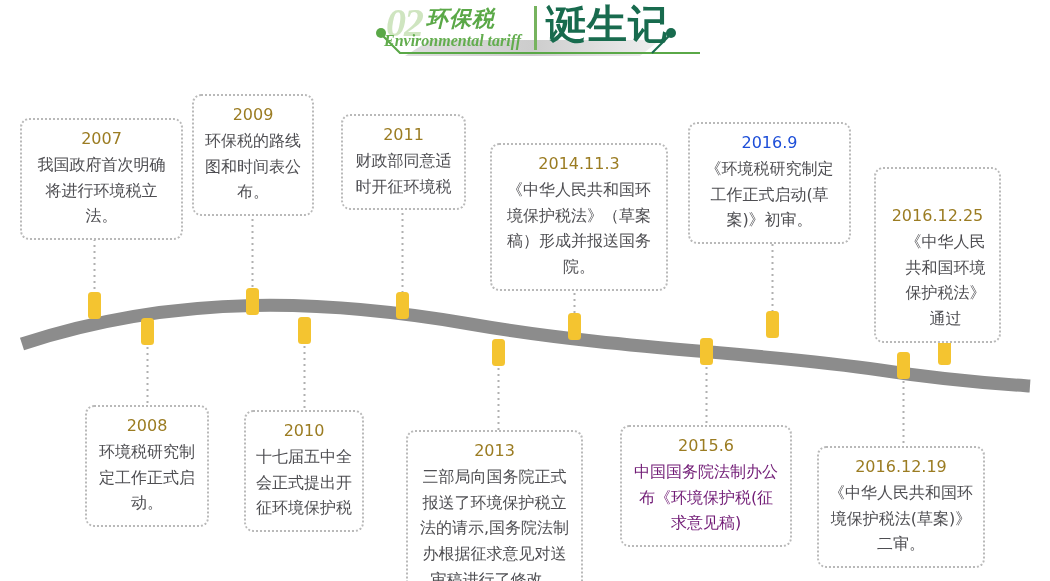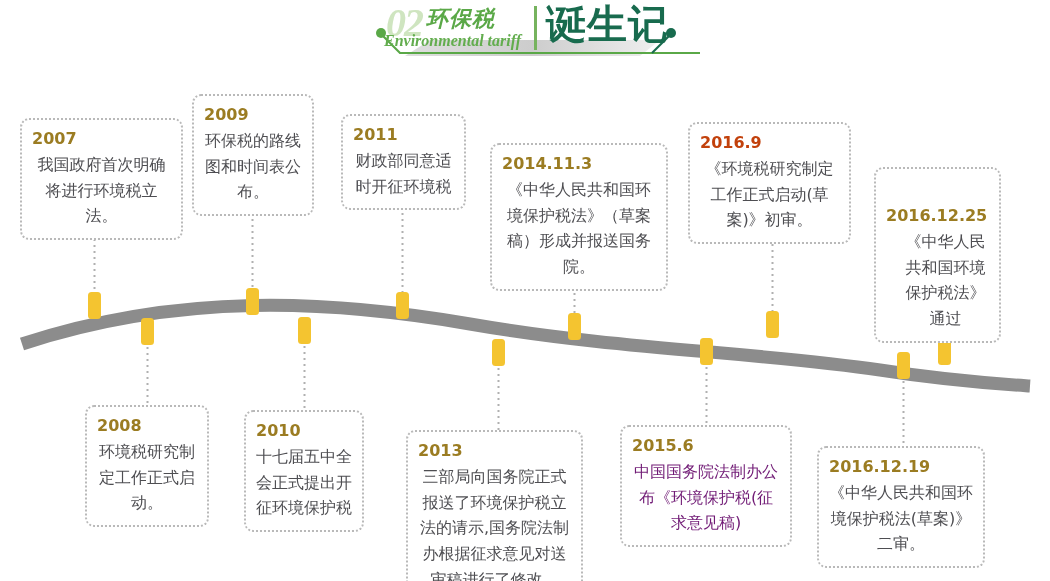--- a/index.html
+++ b/index.html
@@ -107,23 +107,23 @@
   
   .card {
     position: absolute;
     box-sizing: border-box;
     border: 2px dotted #b9b9b9;
     border-radius: 9px;
     background: #ffffff;
     padding: 8px 10px 9px 10px;
   }
   .card-year {
-    text-align: left;
+    text-align: center;
     color: #9b7c22;
-    font-weight: bold;
+    font-weight: normal;
     font-size: 16px;
     font-family: "DejaVu Sans", "Liberation Sans", sans-serif;
     line-height: 1.35;
     margin-bottom: 2px;
     white-space: nowrap;
   }
   .card-text {
     color: #4e4e52;
     font-size: 16px;
     font-family: "DejaVu Sans", "Liberation Sans", sans-serif;
@@ -218,21 +218,21 @@
     </div>
     <div class="card" style="left: 341px; top: 114px; width: 125px; min-height: 93px; border-color: rgb(185, 185, 185);">
       <div class="card-year" style="color: rgb(155, 124, 34);">2011</div>
       <div class="card-text" style="color: rgb(78, 78, 82);">财政部同意适时开征环境税</div>
     </div>
     <div class="card" style="left: 490px; top: 143px; width: 178px; min-height: 114px; border-color: rgb(185, 185, 185);">
       <div class="card-year" style="color: rgb(155, 124, 34);">2014.11.3</div>
       <div class="card-text" style="color: rgb(78, 78, 82);">《中华人民共和国环境保护税法》（草案稿）形成并报送国务院。</div>
     </div>
     <div class="card" style="left: 688px; top: 122px; width: 163px; min-height: 92px; border-color: rgb(185, 185, 185);">
-      <div class="card-year" style="color: #c2410c;">2016.9</div>
+      <div class="card-year" style="color: #1d4ed8;">2016.9</div>
       <div class="card-text" style="color: rgb(78, 78, 82);">《环境税研究制定工作正式启动(草案)》初审。</div>
     </div>
     <div class="card" style="left: 874px; top: 167px; width: 127px; min-height: 112px; border-color: rgb(185, 185, 185);">
       <div class="card-year" style="color: rgb(155, 124, 34); margin-top: 28px;">2016.12.25</div>
       <div class="card-text" style="color: rgb(78, 78, 82); margin-left: 16px;">《中华人民共和国环境保护税法》通过</div>
     </div>
     <div class="card" style="left: 85px; top: 405px; width: 124px; min-height: 91px; border-color: rgb(185, 185, 185);">
       <div class="card-year" style="color: rgb(155, 124, 34);">2008</div>
       <div class="card-text" style="color: rgb(78, 78, 82);">环境税研究制定工作正式启动。</div>
     </div>

